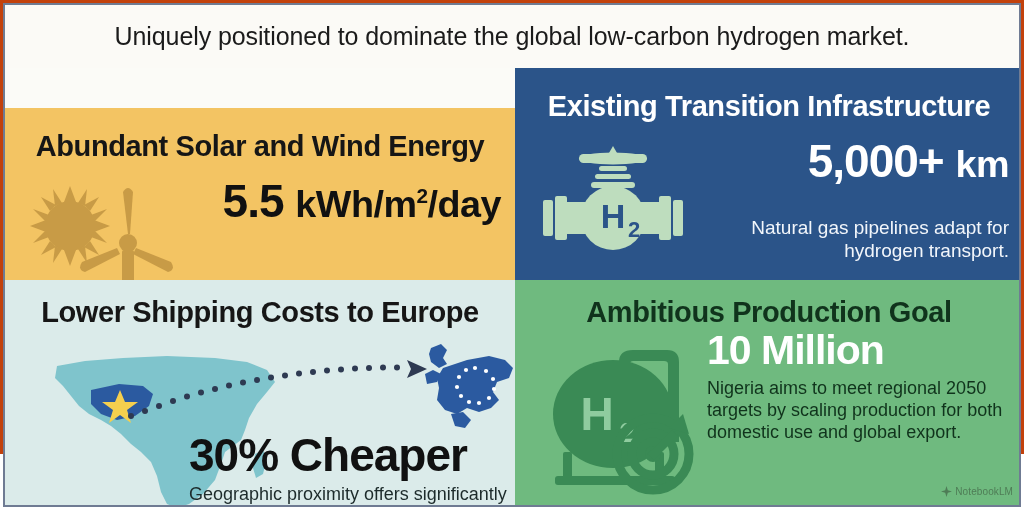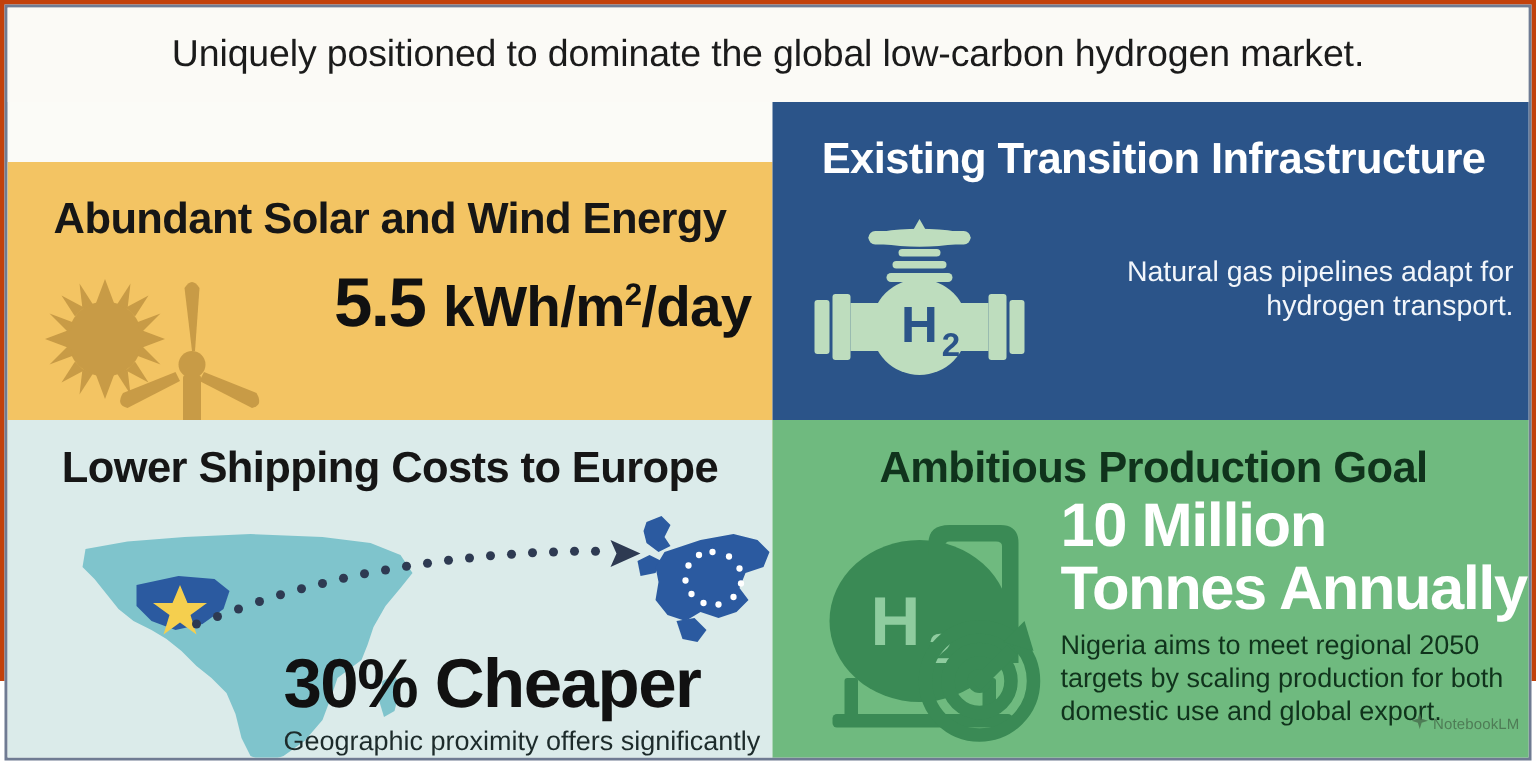--- a/index.html
+++ b/index.html
@@ -107,23 +107,23 @@
   
   .card.bl .card-body{display:block;position:absolute;}
   .bl-map{position:absolute;left:10px;top:2px;}
   .bl-text{position:absolute;left:172px;top:100px;width:326px;}
 
   .card.br .card-body{display:block;position:absolute;}
   .br-icon{position:absolute;left:8px;top:14px;}
   .br-text{position:absolute;left:178px;top:2px;width:322px;}
 
   .watermark{
-    position:absolute;right:10px;bottom:20px;
+    position:absolute;right:10px;bottom:10px;
     font-size:10px;color:#49724f;
-    display:flex;align-items:flex-end;gap:3px;
+    display:flex;align-items:flex-start;gap:3px;
     opacity:.85;
   }
   .watermark .wm-label{font-size:10px;letter-spacing:.1px;}
 </style>
 </head>
 <body>
 
 <div id="infographic">
   <div class="frame">
 
@@ -198,20 +198,21 @@
                 <rect x="18" y="58" width="12" height="44" rx="2"></rect>
                 <rect x="6" y="62" width="10" height="36" rx="2"></rect>
                 <rect x="122" y="58" width="12" height="44" rx="2"></rect>
                 <rect x="136" y="62" width="10" height="36" rx="2"></rect>
               </g>
               <text x="76" y="90" text-anchor="middle" font-family="Liberation Sans, sans-serif" font-size="34" font-weight="bold" fill="#2B5489">H</text>
               <text x="97" y="99" text-anchor="middle" font-family="Liberation Sans, sans-serif" font-size="22" font-weight="bold" fill="#2B5489">2</text>
             </svg>
           </div>
           <div class="text-wrap">
+            <div class="stat"><span>5,000+</span> <span class="unit">km</span></div>
             <div class="desc">Natural gas pipelines adapt for hydrogen transport.</div>
           </div>
         </div>
       </div>
 
       <div class="card bl">
         <div class="card-title">Lower Shipping Costs to Europe</div>
         <div class="card-body">
 
           <div class="bl-map">
@@ -312,21 +313,20 @@
               <g fill="#3A8A55">
                 <rect x="112" y="82" width="9" height="34" transform="rotate(45 116 112)"></rect>
                 <polygon points="146,72 152,92 132,86"></polygon>
               </g>
             </svg>
           </div>
 
           <div class="br-text">
             <div class="stat">
               <span>10 Million</span><br>
-              <span>Tonnes Annually</span>
             </div>
             <div class="desc">Nigeria aims to meet regional 2050 targets by scaling production for both domestic use and global export.</div>
           </div>
         </div>
 
         <div class="watermark">
           <span>
             <svg width="11" height="11" viewBox="0 0 12 12" aria-hidden="true">
               <path d="M6 0 L7.4 4.6 L12 6 L7.4 7.4 L6 12 L4.6 7.4 L0 6 L4.6 4.6 Z" fill="#49724f"></path>
             </svg>

